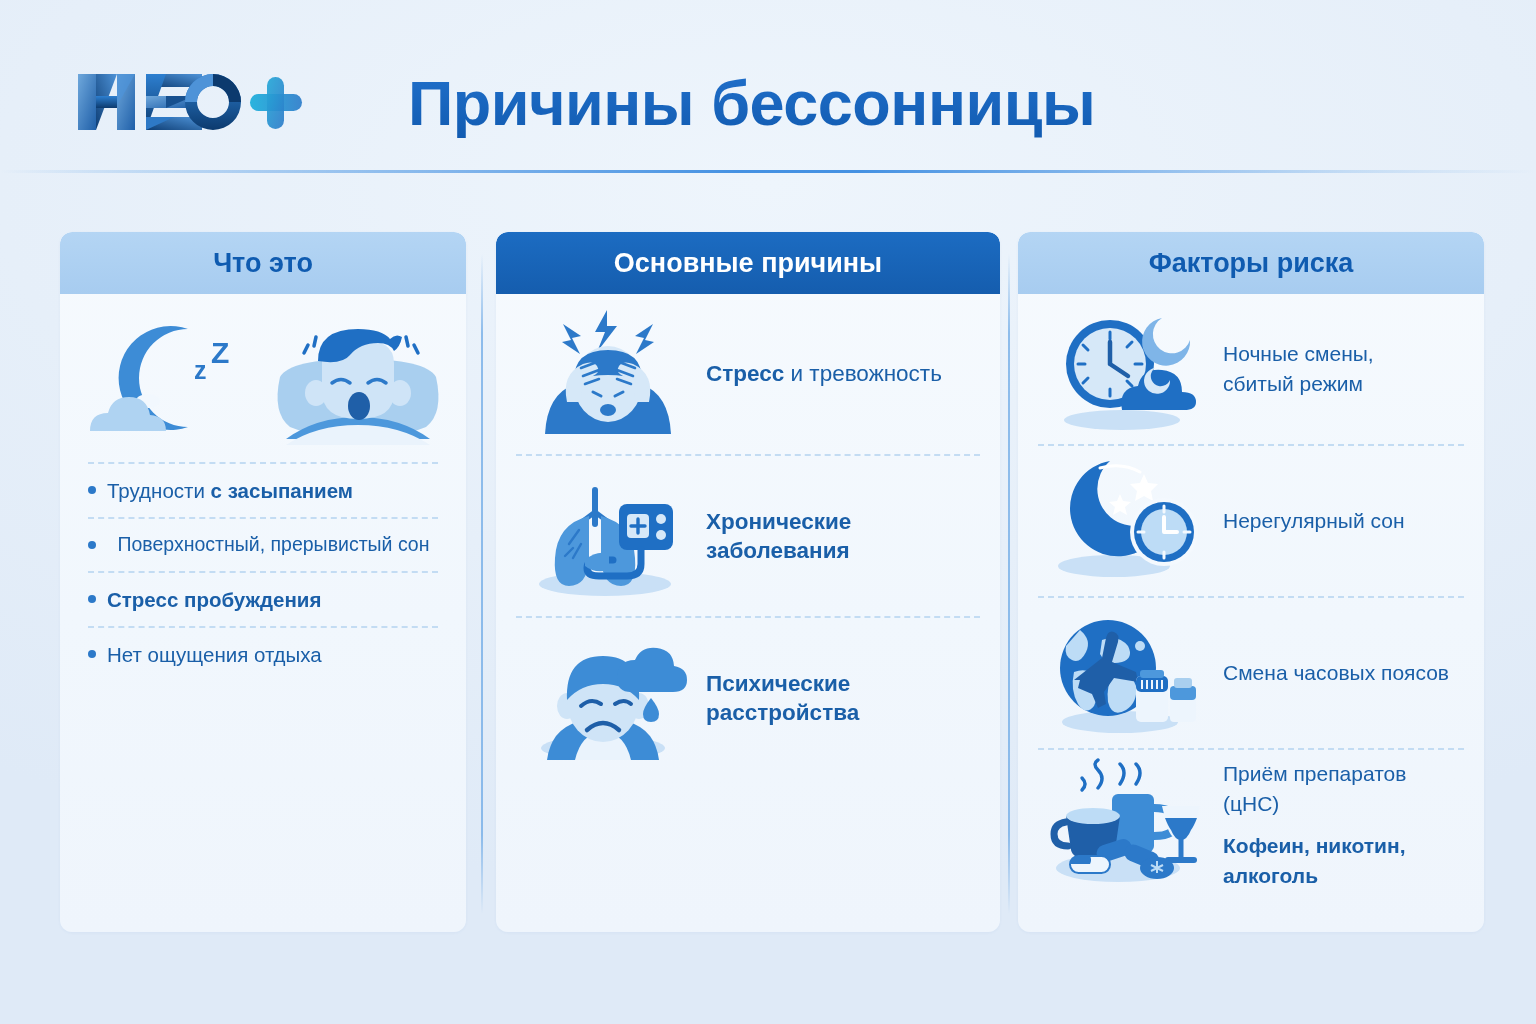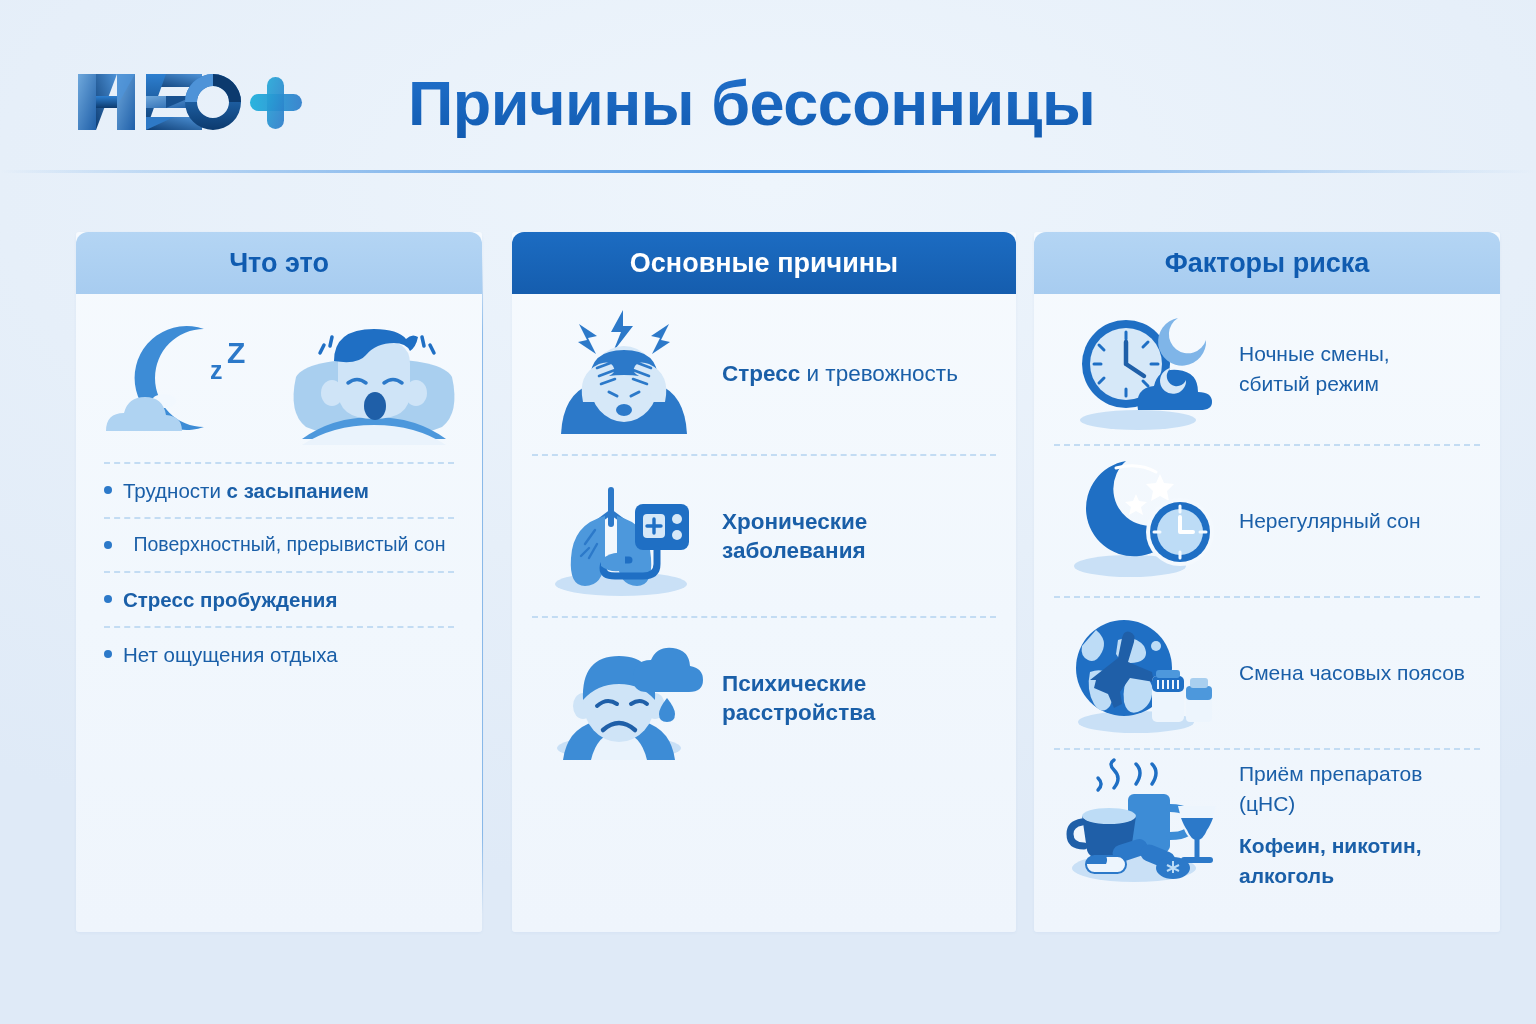--- a/index.html
+++ b/index.html
@@ -77,25 +77,24 @@
     position: absolute;
     left: 0;
     top: 232px;
     width: 1536px;
     height: 700px;
   }
 
   .col {
     position: absolute;
     top: 0;
-    border-radius: 3px;
+    border-radius: 12px;
     overflow: hidden;
     background: linear-gradient(180deg, #F6FAFE 0%, #F1F7FD 55%, #EFF5FC 100%);
     box-shadow: 0 1px 3px rgba(70,120,180,0.06);
-    margin-left: 16px;
   }
 
   .col-1 { left: 60px;   width: 406px; height: 700px; }
   .col-2 { left: 496px;  width: 504px; height: 700px; }
   .col-3 { left: 1018px; width: 466px; height: 700px; }
 
   .col-head {
     height: 62px;
     display: flex;
     align-items: center;

